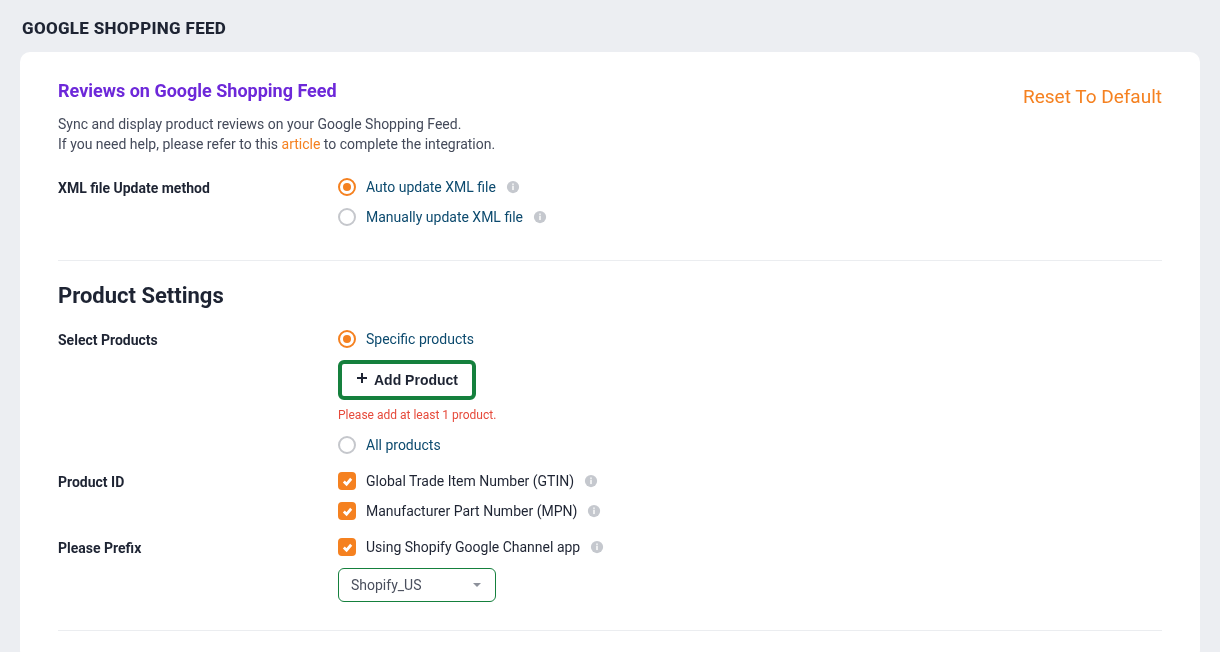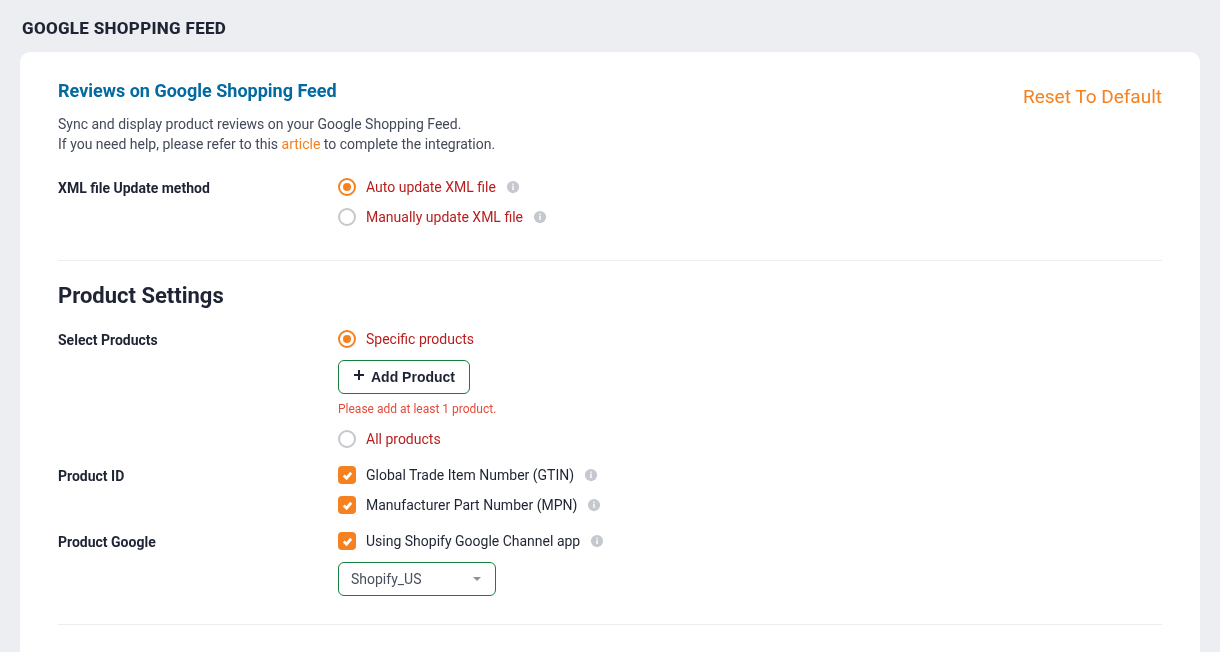--- a/index.html
+++ b/index.html
@@ -27,21 +27,21 @@
     overflow: hidden;
   }
   .card-header {
     display: flex;
     justify-content: space-between;
     align-items: flex-start;
   }
   .card-heading {
     font-size: 18px;
     font-weight: 700;
-    color: #0369a1;
+    color: #6d28d9;
     margin-bottom: 14px;
   }
   .card-desc {
     font-size: 14px;
     color: #444a5a;
     line-height: 1.4;
     margin-bottom: 24px;
   }
   .card-desc a { color: #f58120; text-decoration: none; }
   .reset-link {
@@ -99,21 +99,21 @@
   .radio-circle.selected::after {
     content: "";
     position: absolute;
     top: 3px; left: 3px;
     width: 8px; height: 8px;
     background: #f58120;
     border-radius: 50%;
   }
   .radio-label {
     font-size: 14px;
-    color: #b91c1c;
+    color: #0c4a6e;
   }
   .info-icon {
     width: 14px; height: 14px;
     display: inline-flex;
     align-items: center; justify-content: center;
     flex-shrink: 0;
   }
   .info-icon svg { width: 14px; height: 14px; fill: #c5c8ce; }
   
   .checkbox-option {
@@ -137,21 +137,21 @@
   .checkbox-box.checked svg {
     width: 11px; height: 11px;
     stroke: #fff; stroke-width: 3; fill: none;
   }
   .checkbox-label { font-size: 14px; color: #1e2433; }
   
   .btn-outline {
     display: inline-flex;
     align-items: flex-start;
     gap: 6px;
-    border: 1px solid #15803d;
+    border: 4px solid #15803d;
     background: #fff;
     color: #1e2433;
     font-size: 14px;
     font-weight: 600;
     padding: 8px 14px;
     border-radius: 6px;
     cursor: pointer;
     margin: 4px 0 6px 0;
   }
   .btn-outline svg { width: 12px; height: 12px; stroke: #1e2433; stroke-width: 2; }
@@ -279,21 +279,21 @@
               <circle cx="8" cy="8" r="7"></circle>
               <rect x="7.2" y="6.5" width="1.6" height="5" fill="#fff"></rect>
               <rect x="7.2" y="4" width="1.6" height="1.6" fill="#fff"></rect>
             </svg>
           </span>
       </div>
     </div>
   </div>
 
   <div class="form-row">
-    <div class="form-label-col">Product Google</div>
+    <div class="form-label-col">Please Prefix</div>
     <div class="form-control-col">
       <div class="checkbox-option" style="margin-bottom:6px;">
         <span class="checkbox-box checked">
             <svg viewBox="0 0 12 12">
               <polyline points="2,6 5,9 10,3"></polyline>
             </svg>
           </span>
         <span class="checkbox-label">Using Shopify Google Channel app</span>
         <span class="info-icon">
             <svg viewBox="0 0 16 16">

